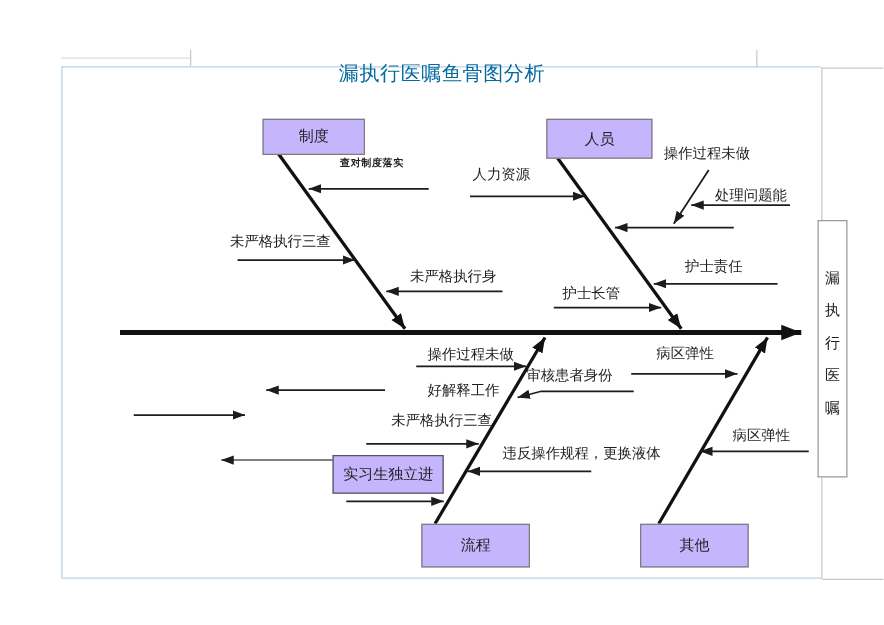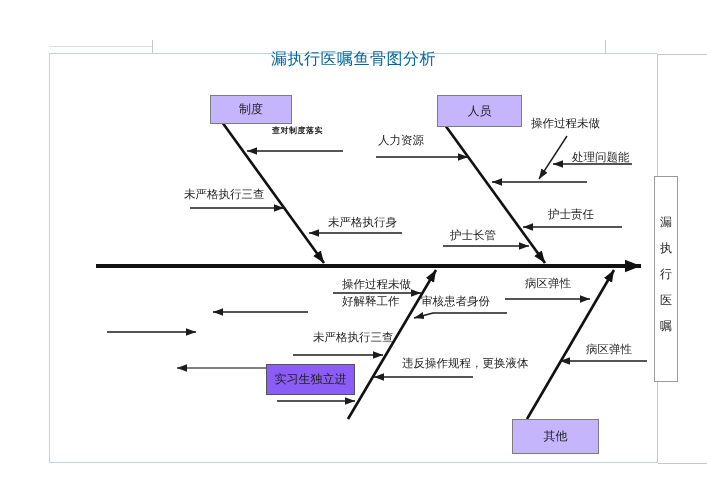--- a/index.html
+++ b/index.html
@@ -9,21 +9,21 @@
   .f-blue{background:#bcd4e6;}
   .f-gray{background:#c9c9c9;}
   .f-faint{background:#dedede;}
   svg.lines{position:absolute;left:0;top:0;}
   .lbl{position:absolute;font-size:11.5px;line-height:1.15;white-space:nowrap;}
   .lbl-small{font-size:8px;font-weight:bold;letter-spacing:.5px;}
   .title{position:absolute;left:0;right:0;top:49px;text-align:center;font-size:16px;
          letter-spacing:.5px;color:#0369a1;}
   .cat-box{position:absolute;border:1px solid #7d7d7d;background:#c4b5fd;display:flex;
            align-items:center;justify-content:center;font-size:12px;margin-left:32px;}
-  .note-box{position:absolute;border:1px solid #555;background:#8b5cf6;display:flex;
+  .note-box{position:absolute;border:1px solid #555;background:#c4b5fd;display:flex;
             align-items:center;justify-content:center;font-size:12px;}
   .effect-box{position:absolute;left:654px;top:176px;width:24px;height:206px;
               border:1px solid #9a9a9a;background:#fff;box-sizing:border-box;z-index:3;}
   .effect-text{display:block;width:14px;margin:32px auto 0;font-size:12px;line-height:26px;
                text-align:center;word-break:break-all;}
 </style>
 </head>
 <body>
 
 <div class="page">
@@ -84,20 +84,23 @@
   </svg>
 
   <div class="title">漏执行医嘱鱼骨图分析</div>
 
   <div class="cat-box" style="left:178px;top:95px;width:80px;height:27px">
     <span>制度</span>
   </div>
   <div class="cat-box" style="left:405px;top:95px;width:83px;height:30px">
     <span>人员</span>
   </div>
+  <div class="cat-box" style="left:305px;top:419px;width:85px;height:33px">
+    <span>流程</span>
+  </div>
   <div class="cat-box" style="left:480px;top:419px;width:85px;height:33px">
     <span>其他</span>
   </div>
 
   <div class="note-box" style="left:266px;top:364px;width:87px;height:29px">
     <span>实习生独立进</span>
   </div>
 
   <div class="effect-box">
     <span class="effect-text">漏执行医嘱</span>
@@ -107,21 +110,21 @@
   <div class="lbl" style="left:184px;top:188px">未严格执行三查</div>
   <div class="lbl" style="left:328px;top:216px">未严格执行身</div>
 
   <div class="lbl" style="left:378px;top:134px">人力资源</div>
   <div class="lbl" style="left:531px;top:117px">操作过程未做</div>
   <div class="lbl" style="left:572px;top:151px">处理问题能</div>
   <div class="lbl" style="left:548px;top:208px">护士责任</div>
   <div class="lbl" style="left:450px;top:229px">护士长管</div>
 
   <div class="lbl" style="left:342px;top:278px">操作过程未做</div>
-  <div class="lbl" style="left:342px;top:295px">好解释工作</div>
+  <div class="lbl" style="left:342px;top:307px">好解释工作</div>
   <div class="lbl" style="left:421px;top:295px">审核患者身份</div>
   <div class="lbl" style="left:313px;top:331px">未严格执行三查</div>
   <div class="lbl" style="left:402px;top:357px">违反操作规程，更换液体</div>
 
   <div class="lbl" style="left:525px;top:277px">病区弹性</div>
   <div class="lbl" style="left:586px;top:343px">病区弹性</div>
 
 </div>
 
 </body></html>

